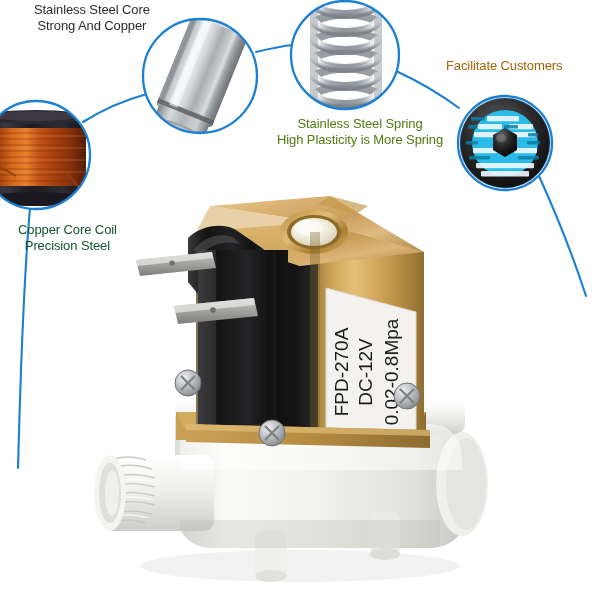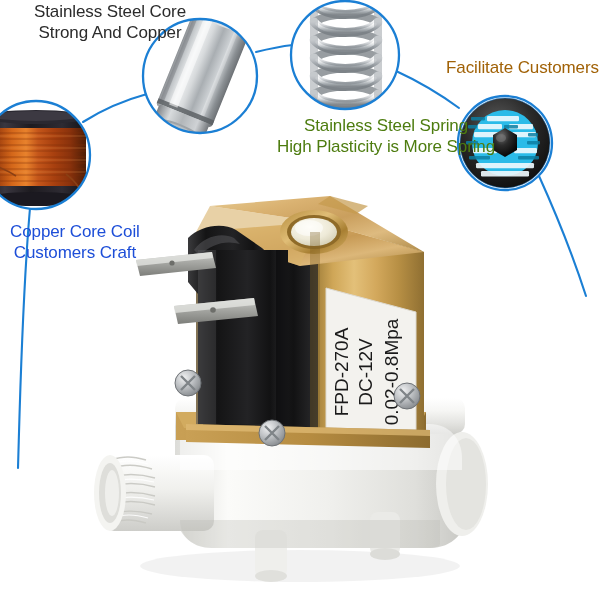--- a/index.html
+++ b/index.html
@@ -26,21 +26,21 @@
     height: 589px;
   }
   #lines-layer { z-index: 1; }
   #callouts-layer { z-index: 4; }
   #product-layer { z-index: 3; }
   #text-layer { z-index: 6; }
 
   .callout-label {
     position: absolute;
     color: #2b2b2b;
-    font-size: 17px;
+    font-size: 13px;
     line-height: 1.22;
     text-align: center;
     white-space: nowrap;
     letter-spacing: -0.1px;
     font-weight: 400;
   }
   .callout-label span { display: block; }
 </style>
 </head>
 <body>
@@ -482,23 +482,23 @@
     </g>
   </svg>
 
   <div id="text-layer" class="svg-layer">
 
     <div class="callout-label" style="left: 34px; top: 2px; color: rgb(43, 43, 43);">
       <span>Stainless Steel Core</span>
       <span>Strong And Copper</span>
     </div>
 
-    <div class="callout-label" style="left: 10px; top: 222px; color: #1d4ed8;">
+    <div class="callout-label" style="left: 18px; top: 222px; color: #14532d;">
       <span>Copper Core Coil</span>
-      <span>Customers Craft</span>
+      <span>Precision Steel</span>
     </div>
 
     <div class="callout-label" style="left: 277px; top: 116px; color: #4d7c0f;">
       <span>Stainless Steel Spring</span>
       <span>High Plasticity is More Spring</span>
     </div>
 
     <div class="callout-label" style="left: 446px; top: 58px; color: #a16207;">
       <span>Facilitate Customers</span>
     </div>

